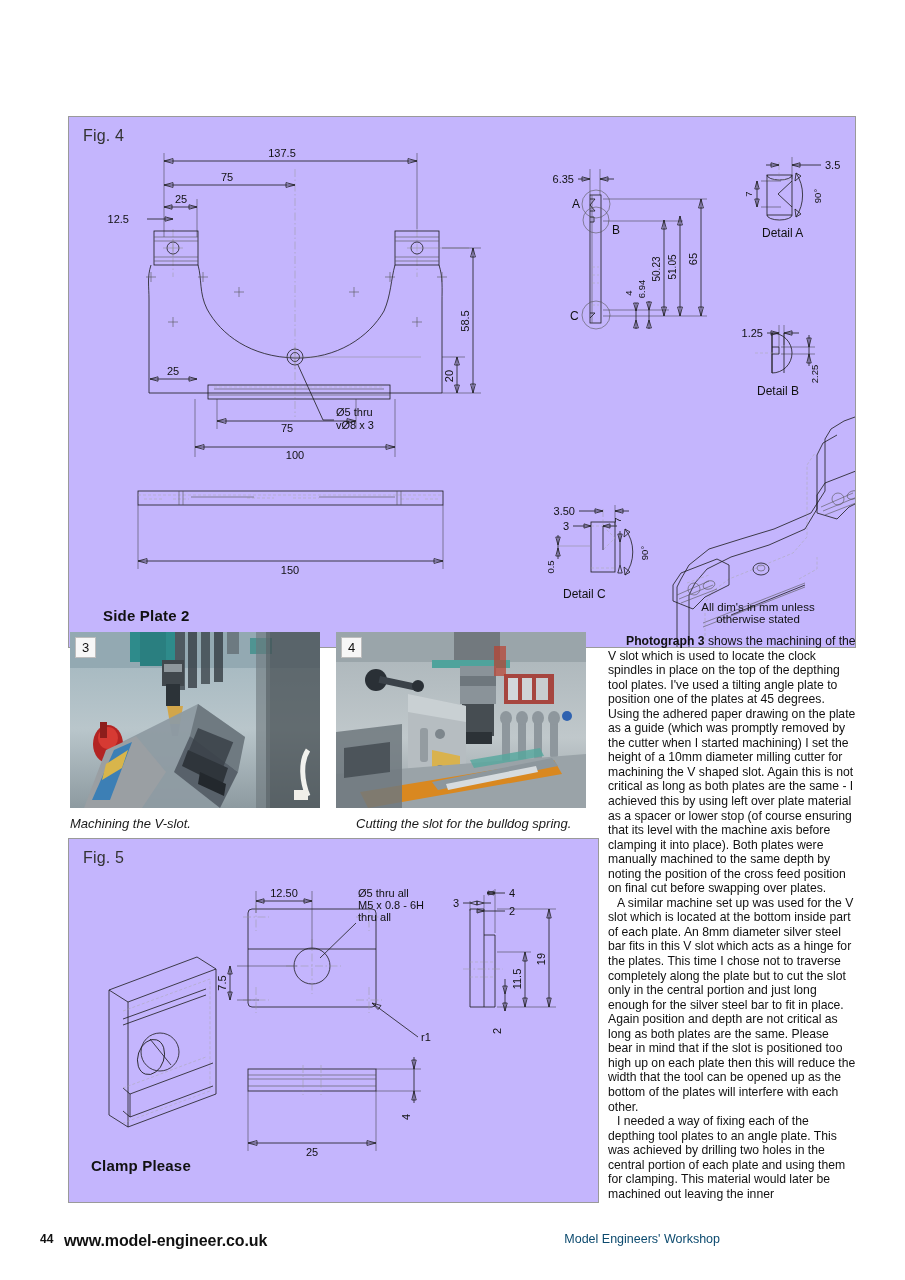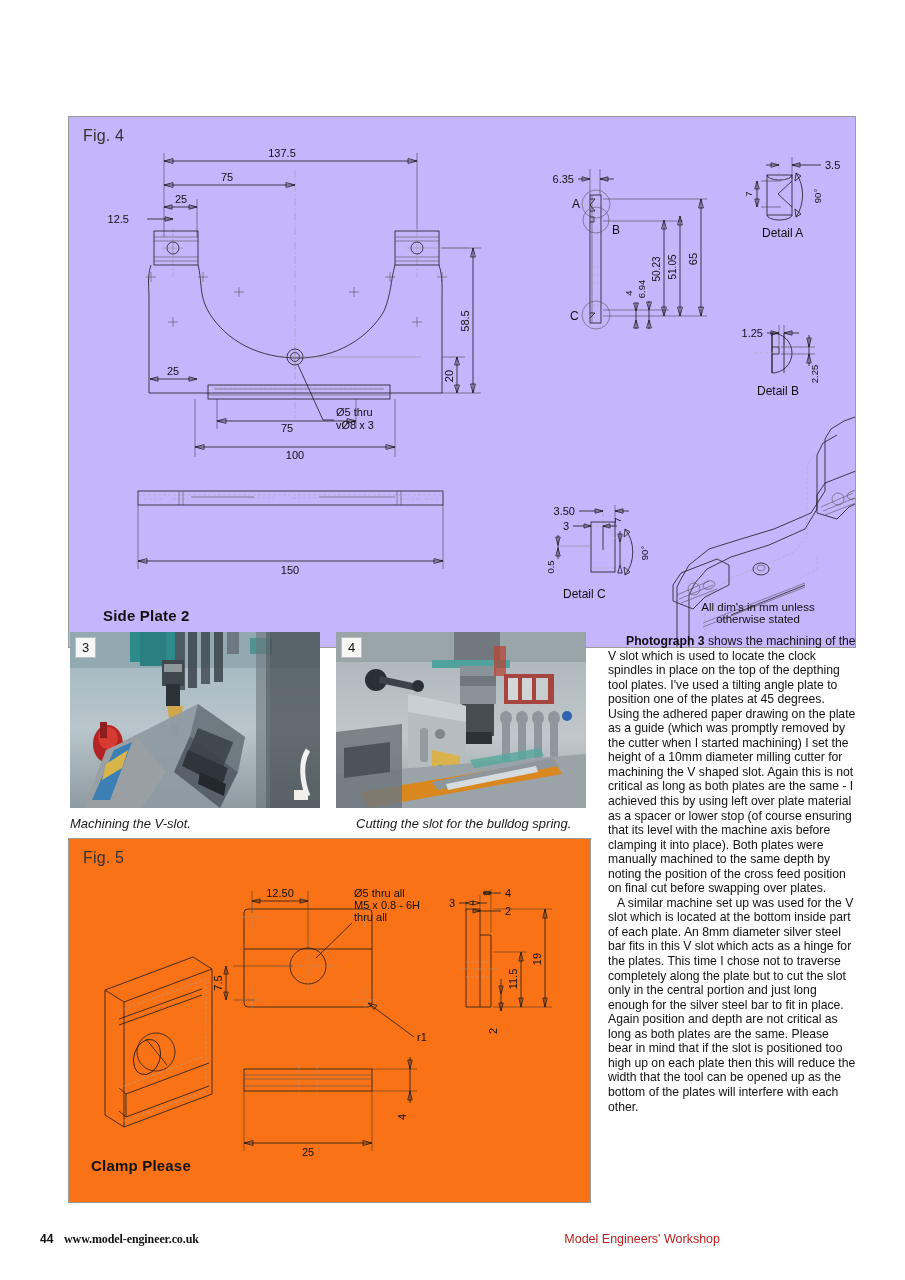--- a/index.html
+++ b/index.html
@@ -1,20 +1,20 @@
 <!DOCTYPE html>
 <html><head>
 <meta charset="utf-8">
 <style>
   html,body{margin:0;padding:0;background:#ffffff;}
   body{width:905px;height:1280px;position:relative;font-family:"Liberation Sans",sans-serif;color:#1a1a1a;overflow:hidden;}
 
   
   #fig4-panel{position:absolute;left:68px;top:84px;width:786px;height:530px;border:1px solid #9a9a9a;background:#c4b5fd;margin-top:32px;}
-  #fig5-panel{position:absolute;left:68px;top:838px;width:521px;height:363px;border:1px solid #9a9a9a;background:#f97316;}
+  #fig5-panel{position:absolute;left:68px;top:838px;width:521px;height:363px;border:1px solid #9a9a9a;background:#c4b5fd;padding-left:8px;}
 
   .fig-label{position:absolute;font-size:16px;color:#333;letter-spacing:.2px;}
   .part-title{position:absolute;font-size:15px;font-weight:bold;color:#111;letter-spacing:.2px;}
 
   .svgfull{position:absolute;left:0;top:0;width:100%;height:100%;}
 
   
   .photo{position:absolute;overflow:hidden;border:0;}
   .photo .num{position:absolute;left:5px;top:5px;width:19px;height:19px;background:#f7f7f7;border:1px solid #bdbdbd;
       font-size:13px;line-height:19px;text-align:center;color:#111;font-family:"Liberation Sans",sans-serif;}
@@ -23,22 +23,22 @@
   
   #textcol{position:absolute;left:608px;top:634px;width:248px;height:570px;
     font-size:12.2px;line-height:14.55px;text-align:left;color:#111;}
   #textcol p{margin:0;}
   #textcol p.indent{text-indent:9px;}
   #textcol b{font-weight:bold;padding-left:18px;}
 
   
   #footer{position:absolute;left:0;top:1232px;width:770px;height:26px;}
   #footer .pg{position:absolute;left:40px;top:0;font-size:12px;font-weight:bold;color:#111;}
-  #footer .site{position:absolute;left:64px;top:0;font-size:12px;font-weight:bold;color:#111;letter-spacing:-.1px;font-family:Liberation Serif, serif;}
-  #footer .mag{position:absolute;right:50px;top:0;font-size:12.5px;color:#b91c1c;}
+  #footer .site{position:absolute;left:64px;top:0;font-size:16px;font-weight:bold;color:#111;letter-spacing:-.1px;}
+  #footer .mag{position:absolute;right:50px;top:0;font-size:12.5px;color:#0c4a6e;}
 
   text{font-family:"Liberation Sans",sans-serif;}
   .dim{font-size:11px;fill:#111;}
   .dim9{font-size:10px;fill:#111;}
   .dimsm{font-size:9.5px;fill:#111;}
   .ltr{font-size:12px;fill:#111;}
   .note{font-size:11.5px;fill:#111;}
   .detlab{font-size:12px;fill:#111;}
   .ln{stroke:#1a1a1a;stroke-width:.8;fill:none;}
   .lnthin{stroke:#555;stroke-width:.6;fill:none;}
@@ -617,19 +617,20 @@
     <line class="ln" x1="175" y1="304" x2="303" y2="304"></line>
     <path class="ln" fill="#1a1a1a" d="M175,304 l9,-2.4 v4.8 z"></path>
     <path class="ln" fill="#1a1a1a" d="M303,304 l-9,-2.4 v4.8 z"></path>
     <text class="dim" x="239" y="317" text-anchor="middle">25</text>
   </svg>
 </div>
 
 <div id="textcol">
   <p><b>Photograph 3</b><span> shows the machining of the V slot which is used to locate the clock spindles in place on the top of the depthing tool plates. I've used a tilting angle plate to position one of the plates at 45 degrees. Using the adhered paper drawing on the plate as a guide (which was promptly removed by the cutter when I started machining) I set the height of a 10mm diameter milling cutter for machining the V shaped slot. Again this is not critical as long as both plates are the same - I achieved this by using left over plate material as a spacer or lower stop (of course ensuring that its level with the machine axis before clamping it into place). Both plates were manually machined to the same depth by noting the position of the cross feed position on final cut before swapping over plates.</span></p>
   <p class="indent">A similar machine set up was used for the V slot which is located at the bottom inside part of each plate. An 8mm diameter silver steel bar fits in this V slot which acts as a hinge for the plates. This time I chose not to traverse completely along the plate but to cut the slot only in the central portion and just long enough for the silver steel bar to fit in place. Again position and depth are not critical as long as both plates are the same. Please bear in mind that if the slot is positioned too high up on each plate then this will reduce the width that the tool can be opened up as the bottom of the plates will interfere with each other.</p>
+  <p class="indent">I needed a way of fixing each of the depthing tool plates to an angle plate. This was achieved by drilling two holes in the central portion of each plate and using them for clamping. This material would later be machined out leaving the inner</p>
 </div>
 
 <div id="footer">
   <span class="pg">44</span>
   <span class="site">www.model-engineer.co.uk</span>
   <span class="mag">Model Engineers' Workshop</span>
 </div>
 
 </body></html>

